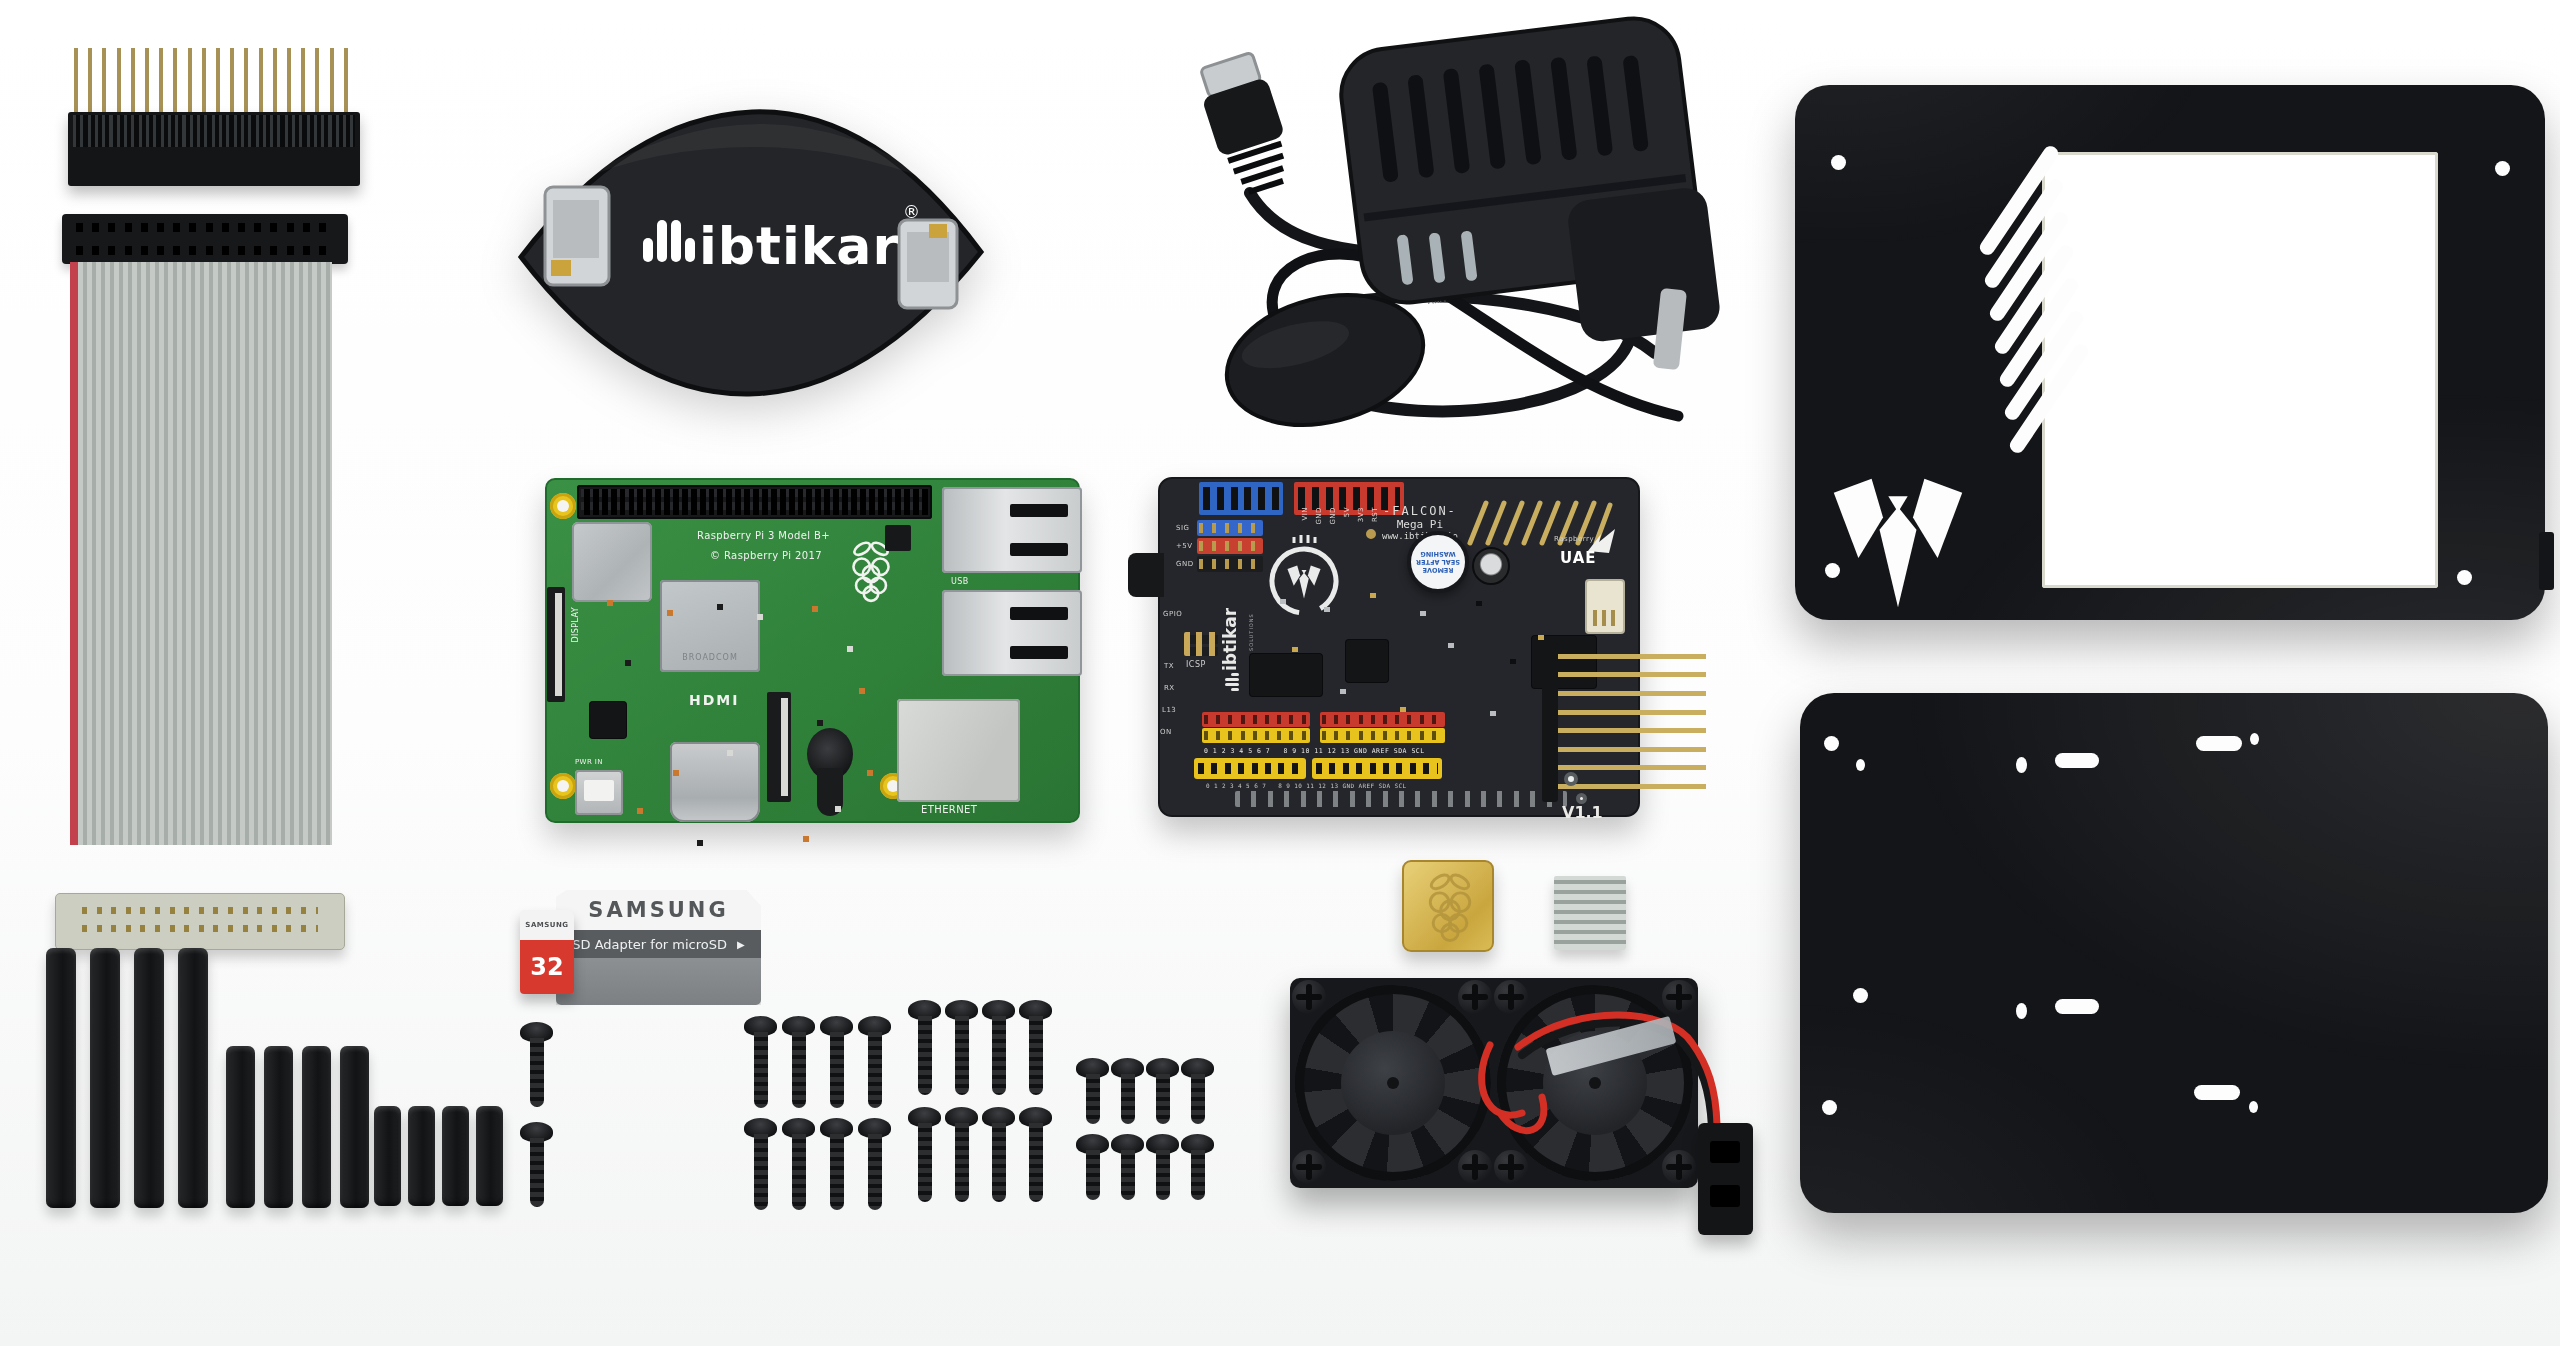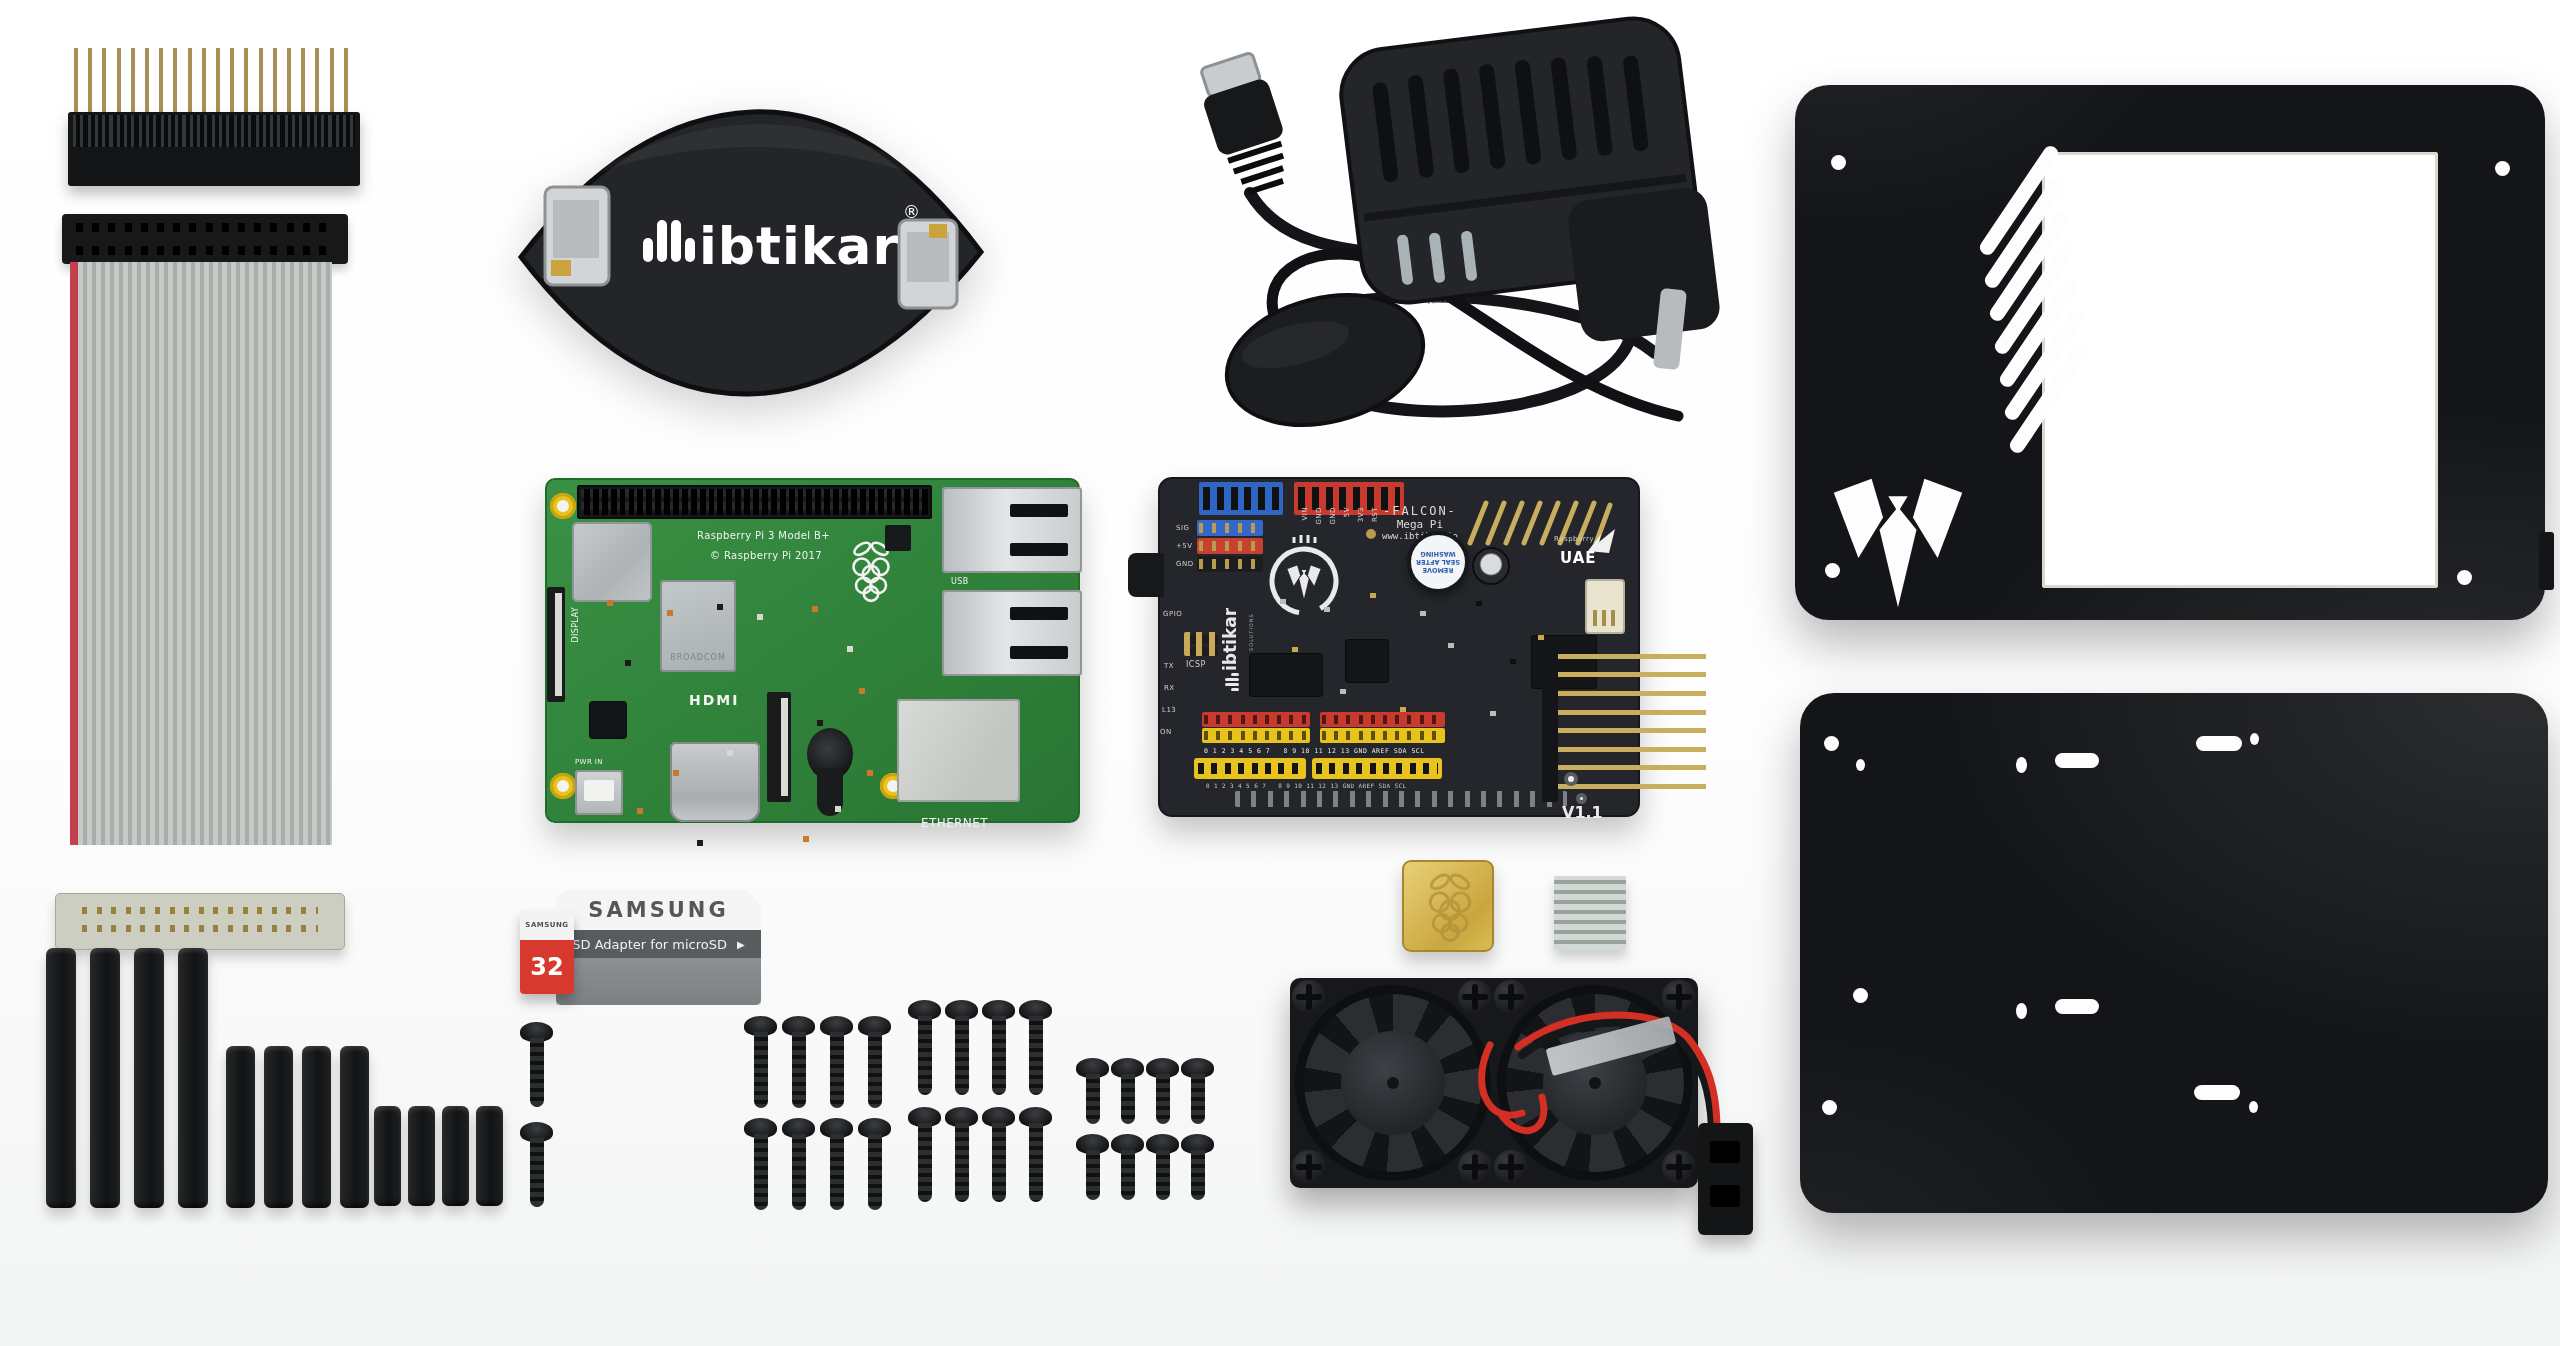--- a/index.html
+++ b/index.html
@@ -288,34 +288,34 @@
   </svg>
 
   <div class="pi" style="left:545px;top:478px">
     <span class="hole" style="left:3px;top:13px"></span>
     <span class="hole" style="left:333px;top:13px"></span>
     <span class="hole" style="left:3px;top:293px"></span>
     <span class="hole" style="left:333px;top:293px"></span>
     <div class="gpio40" style="left:30px;top:5px;width:355px;height:34px"></div>
     <span class="silk" style="left:32px;top:44px;font-size:8px">GPIO</span>
     <div class="can" style="left:25px;top:42px;width:80px;height:80px"></div>
-    <div class="chipmetal" style="left:113px;top:100px;width:76px;height:92px">
+    <div class="chipmetal" style="left:113px;top:100px;width:100px;height:92px">
       <span>BROADCOM</span>
     </div>
     <span class="silk" style="left:150px;top:50px">Raspberry Pi 3 Model B+</span>
     <span class="silk" style="left:163px;top:70px">© Raspberry Pi 2017</span>
     <svg class="abs" style="left:298px;top:60px;color:#f2f2f0" width="52" height="64">
       <use href="#raspi" width="52" height="64"></use>
     </svg>
     <div class="abs" style="left:338px;top:45px;width:26px;height:26px;background:#17181a;border-radius:2px"></div>
     <div class="usb" style="left:395px;top:7px"></div>
     <div class="usb" style="left:395px;top:110px"></div>
     <span class="silk" style="left:404px;top:97px;font-size:8px">USB</span>
     <div class="eth" style="left:350px;top:219px"></div>
-    <span class="silk" style="left:374px;top:336px;font-size:12px">ETHERNET</span>
+    <span class="silk" style="left:374px;top:324px;font-size:10px">ETHERNET</span>
     <div class="flex-conn" style="left:0px;top:107px;width:18px;height:115px"></div>
     <span class="silk" style="left:24px;top:127px;font-size:8px;writing-mode:vertical-rl;transform:rotate(180deg)">DISPLAY</span>
     <span class="silk" style="left:142px;top:212px;font-size:14px;font-weight:bold;letter-spacing:2px">HDMI</span>
     <div class="hdmi-port" style="left:123px;top:262px"></div>
     <span class="silk" style="left:28px;top:278px;font-size:7px">PWR IN</span>
     <div class="musb" style="left:28px;top:290px"></div>
     <div class="flex-conn" style="left:220px;top:212px;width:24px;height:110px"></div>
     <div class="ajack" style="left:260px;top:248px"></div>
     <div class="bchip" style="left:43px;top:222px;width:36px;height:36px"></div>
     <span class="scatter-pi" style="left:60px;top:120px"></span>

